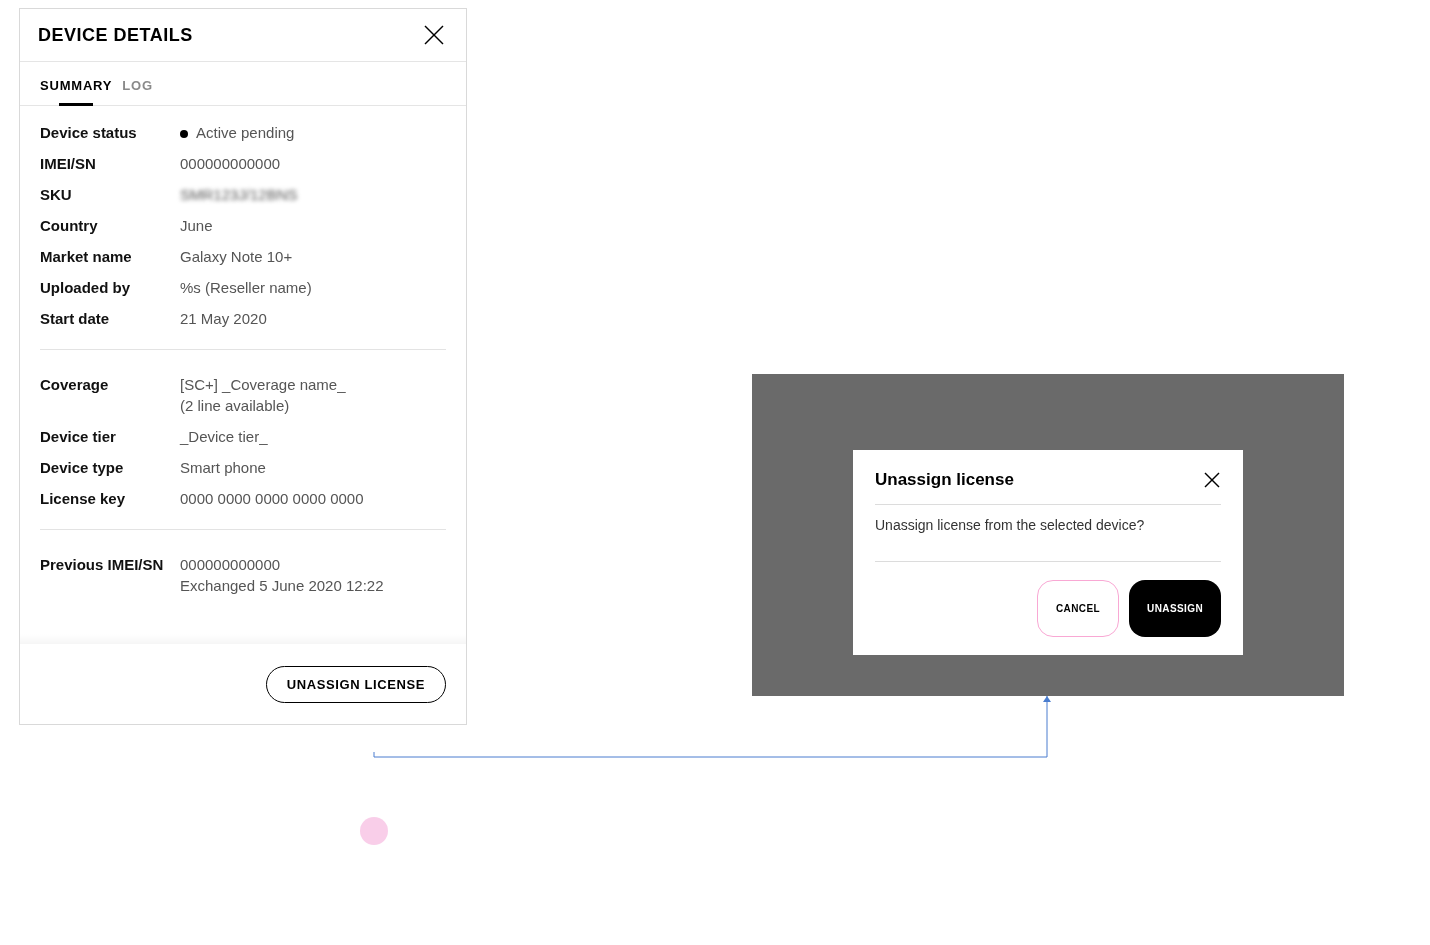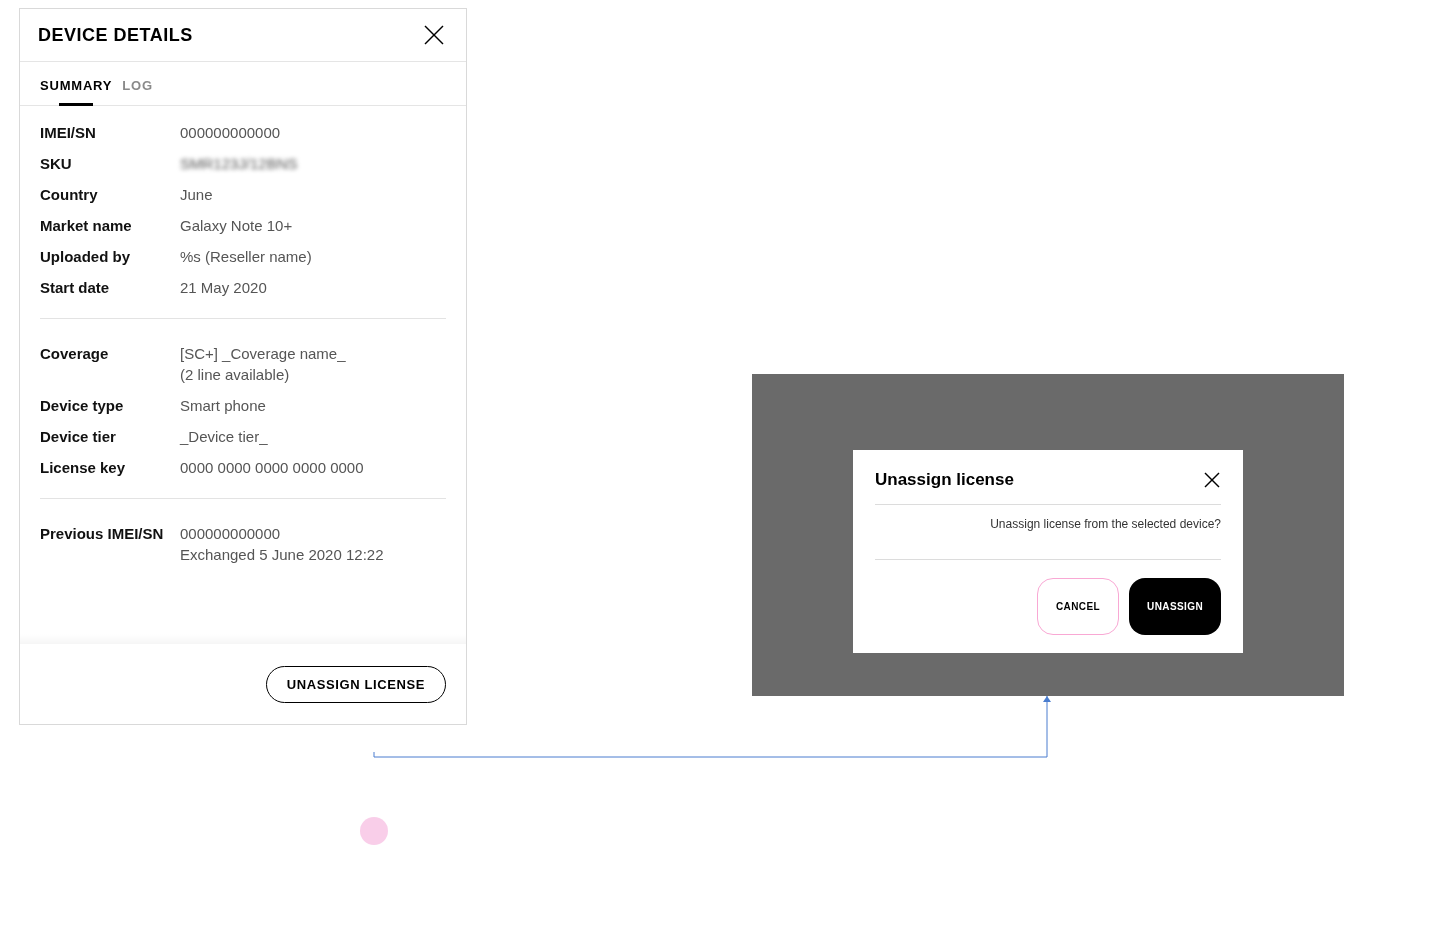--- a/index.html
+++ b/index.html
@@ -170,24 +170,23 @@
   .modal-close {
     width: 18px; height: 18px;
     cursor: pointer;
   }
   .modal-hr {
     height: 1px;
     background: #dcdcdc;
     margin: 14px 0 12px 0;
   }
   .modal-body {
-    font-size: 12px;
+    font-size: 14px;
     color: #333;
     padding-bottom: 14px;
-    text-align: right;
   }
   .modal-actions {
     display: flex;
     justify-content: flex-end;
     gap: 10px;
     margin-top: 18px;
   }
   .btn-sm-outline {
     border: 1px solid #f9a8d4;
     border-radius: 16px;
@@ -228,20 +227,26 @@
     </svg>
   </div>
 
   <div class="tabs">
     <div class="tab active">SUMMARY</div>
     <div class="tab">LOG</div>
   </div>
 
   <div class="content">
     <div class="row">
+      <div class="label">Device status</div>
+      <div class="value">
+        <span class="status-dot"></span><span>Active pending</span>
+      </div>
+    </div>
+    <div class="row">
       <div class="label">IMEI/SN</div>
       <div class="value">000000000000</div>
     </div>
     <div class="row">
       <div class="label">SKU</div>
       <div class="value blurred">SMR123J/12BNS</div>
     </div>
     <div class="row">
       <div class="label">Country</div>
       <div class="value">June</div>
@@ -262,26 +267,26 @@
     <div class="divider"></div>
 
     <div class="row">
       <div class="label">Coverage</div>
       <div class="value">
         <span>[SC+] _Coverage name_</span>
         <span class="sub">(2 line available)</span>
       </div>
     </div>
     <div class="row">
+      <div class="label">Device tier</div>
+      <div class="value">_Device tier_</div>
+    </div>
+    <div class="row">
       <div class="label">Device type</div>
       <div class="value">Smart phone</div>
-    </div>
-    <div class="row">
-      <div class="label">Device tier</div>
-      <div class="value">_Device tier_</div>
     </div>
     <div class="row">
       <div class="label">License key</div>
       <div class="value">0000 0000 0000 0000 0000</div>
     </div>
 
     <div class="divider"></div>
 
     <div class="row">
       <div class="label">Previous IMEI/SN</div>

